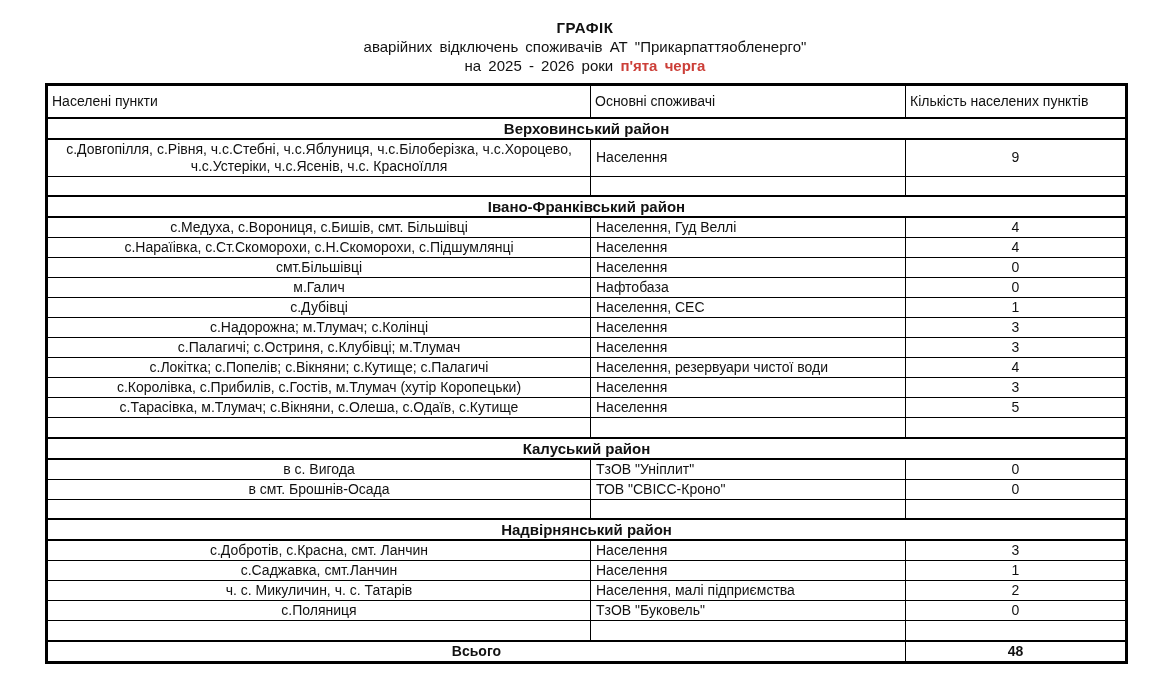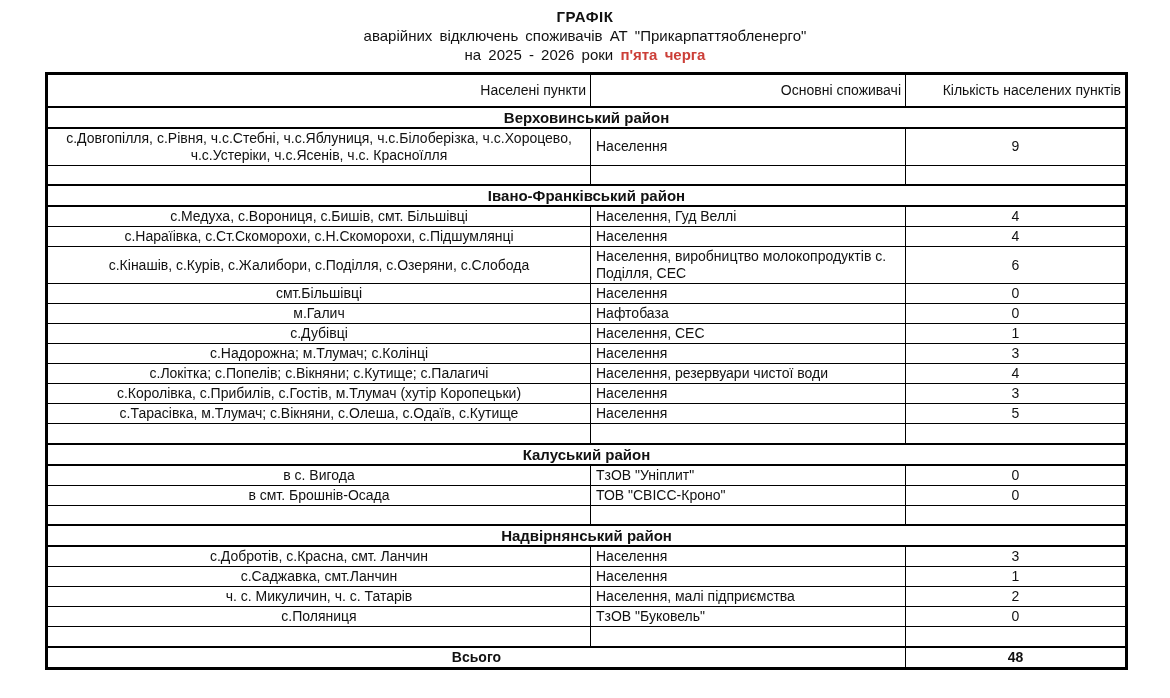--- a/index.html
+++ b/index.html
@@ -1,36 +1,36 @@
 <!DOCTYPE html>
 <html lang="uk"><head>
 <meta charset="utf-8">
 <style>
   html,body{margin:0;padding:0;}
   body{
     width:1170px;height:698px;overflow:hidden;background:#ffffff;
     font-family:"Liberation Sans","DejaVu Sans",sans-serif;color:#111;
   }
-  .title-block{padding-top:7px;text-align:center;}
+  .title-block{padding-top:18px;text-align:center;}
   .title-line{font-size:15px;line-height:19px;word-spacing:3px;}
   .title-line.bold{font-weight:bold;word-spacing:1px;letter-spacing:.5px;}
   .queue-red{font-weight:bold;margin-top:44px;}
   table.grid{
     border-collapse:collapse;table-layout:fixed;
     width:1080px;margin:8px 0 0 45px;
     border:3px solid #000;
   }
   .grid th,.grid td{
     border:1px solid #000;
     font-size:14px;line-height:17px;
     padding:1px 4px;vertical-align:middle;
     overflow:hidden;
   }
   .grid thead tr{height:33px;}
-  .grid th{font-weight:normal;text-align:right;border-bottom-width:2px;}
+  .grid th{font-weight:normal;text-align:left;border-bottom-width:2px;}
   .grid tbody tr{height:20px;}
   tr.section{height:22px;padding-left:9px;}
   tr.section td{
     font-weight:bold;text-align:center;font-size:15px;
     border-top-width:2px;border-bottom-width:2px;
   }
   tr.empty{height:13px;}
   tr.empty td{padding:0;}
   tr.total{height:19px;}
   tr.total td{font-weight:bold;border-top-width:2px;text-align:center;}
@@ -82,41 +82,41 @@
         <td class="c1">с.Медуха, с.Ворониця, с.Бишів, смт. Більшівці</td>
         <td class="c2">Населення, Гуд Веллі</td>
         <td class="c3">4</td>
       </tr>
       <tr>
         <td class="c1">с.Нараїівка, с.Ст.Скоморохи, с.Н.Скоморохи, с.Підшумлянці</td>
         <td class="c2">Населення</td>
         <td class="c3">4</td>
       </tr>
       <tr>
-        <td class="c1">с.Кінашів, с.Курів, с.Жалибори, с.Поділля, с.Озеряни, с.Слобода</td>
-        <td class="c2">Населення, виробництво молокопродуктів с. Поділля, СЕС</td>
-        <td class="c3">6</td>
-      </tr>
-      <tr>
         <td class="c1">смт.Більшівці</td>
         <td class="c2">Населення</td>
         <td class="c3">0</td>
       </tr>
       <tr>
         <td class="c1">м.Галич</td>
         <td class="c2">Нафтобаза</td>
         <td class="c3">0</td>
       </tr>
       <tr>
         <td class="c1">с.Дубівці</td>
         <td class="c2">Населення, СЕС</td>
         <td class="c3">1</td>
       </tr>
       <tr>
         <td class="c1">с.Надорожна; м.Тлумач; с.Колінці</td>
+        <td class="c2">Населення</td>
+        <td class="c3">3</td>
+      </tr>
+      <tr>
+        <td class="c1">с.Палагичі; с.Остриня, с.Клубівці; м.Тлумач</td>
         <td class="c2">Населення</td>
         <td class="c3">3</td>
       </tr>
       <tr>
         <td class="c1">с.Локітка; с.Попелів; с.Вікняни; с.Кутище; с.Палагичі</td>
         <td class="c2">Населення, резервуари чистої води</td>
         <td class="c3">4</td>
       </tr>
       <tr>
         <td class="c1">с.Королівка, с.Прибилів, с.Гостів, м.Тлумач (хутір Коропецьки)</td>

